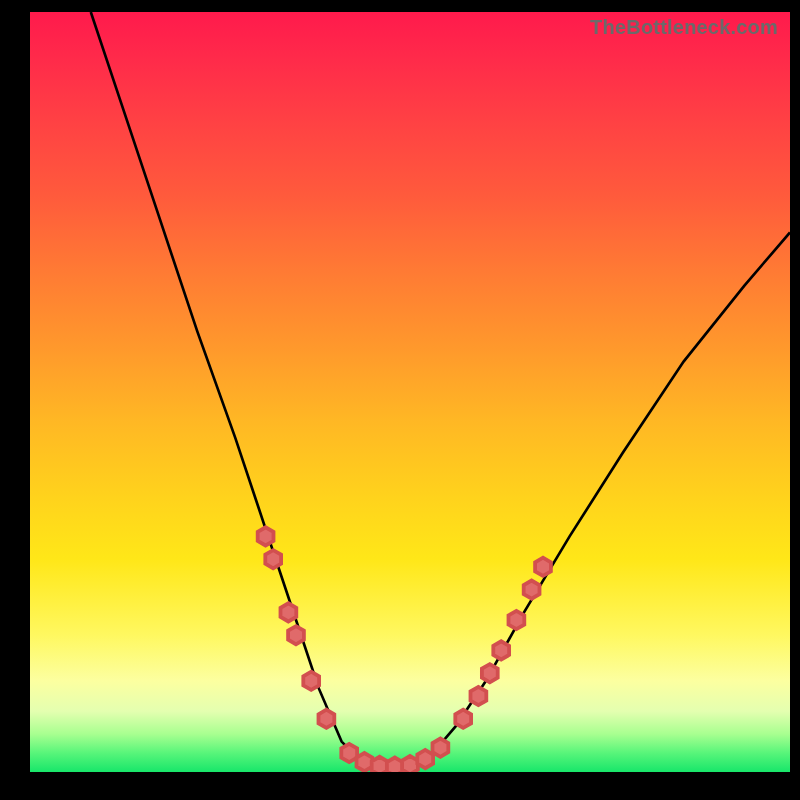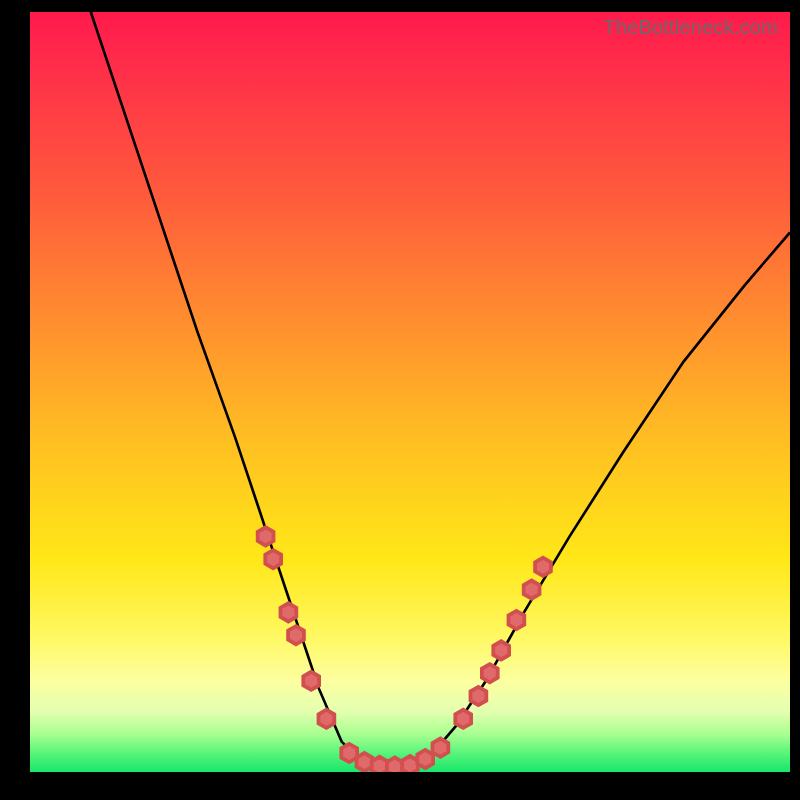--- a/index.html
+++ b/index.html
@@ -50,21 +50,21 @@
       #a8ff90 95%,
       #58f57a 97.5%,
       #18e66a 100%
     );
   }
   .watermark {
     position: absolute;
     top: 4px;
     right: 12px;
     font-size: 20px;
-    font-weight: 400;
+    font-weight: 700;
     color: #6a6a6a;
     letter-spacing: 0.2px;
     user-select: none;
   }
   svg.curve {
     position: absolute;
     left: 0;
     top: 0;
     width: 100%;
     height: 100%;

